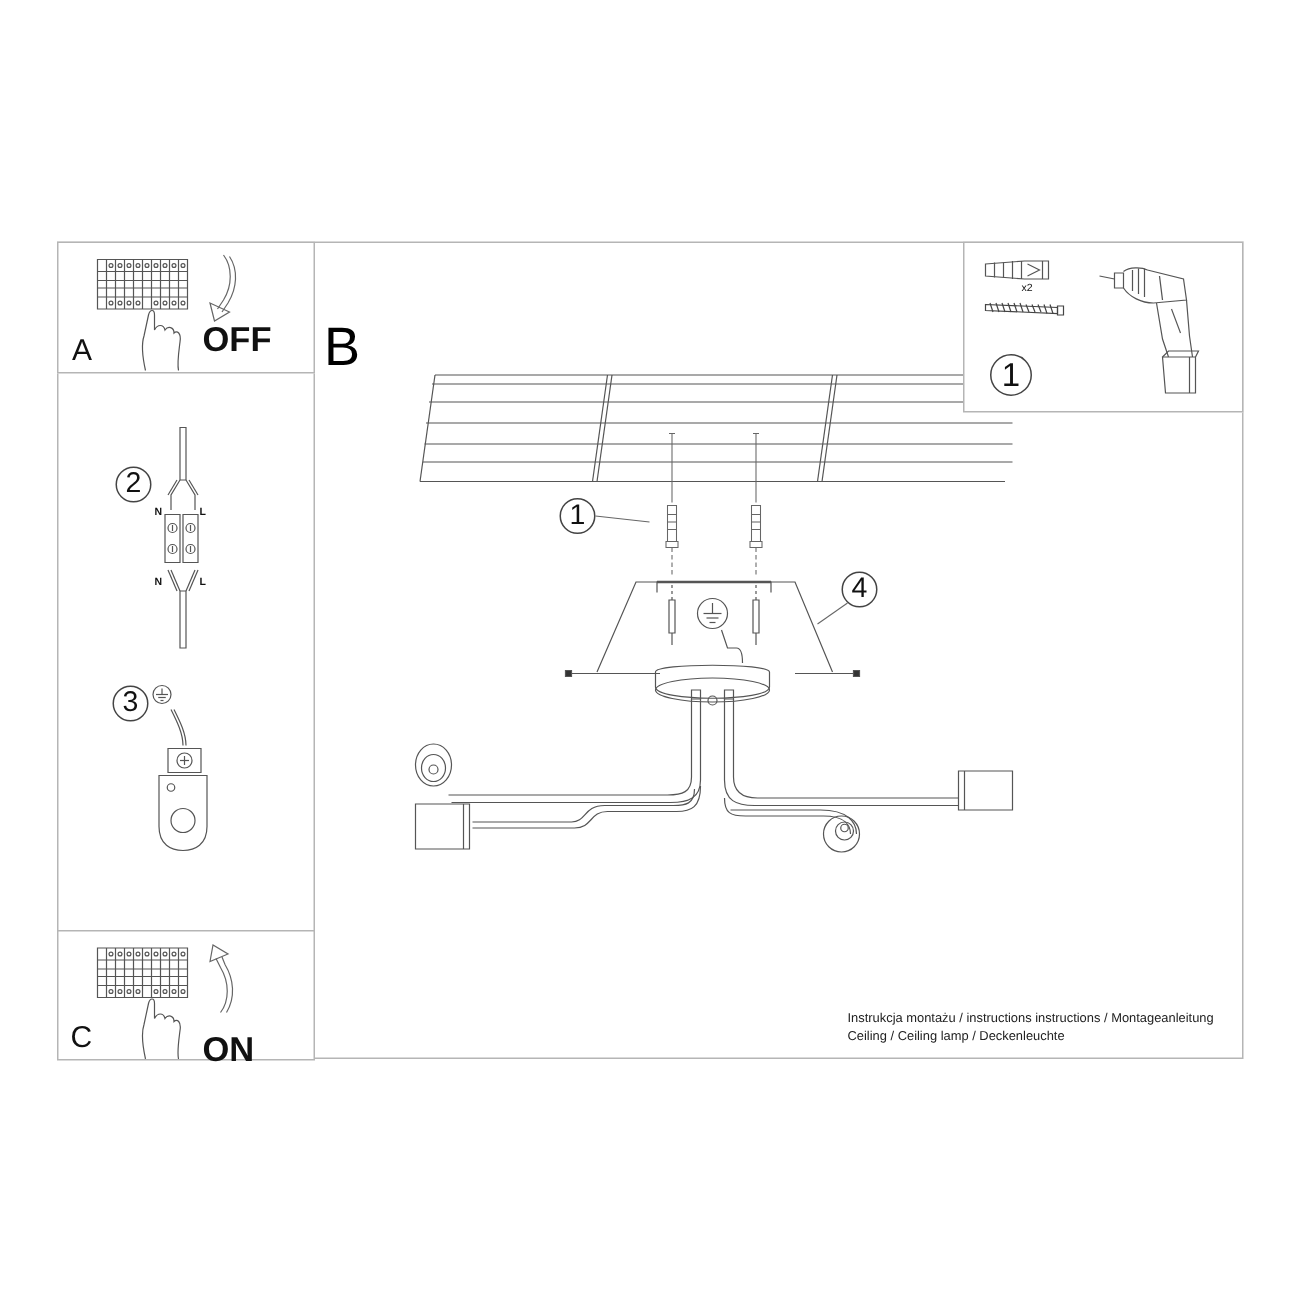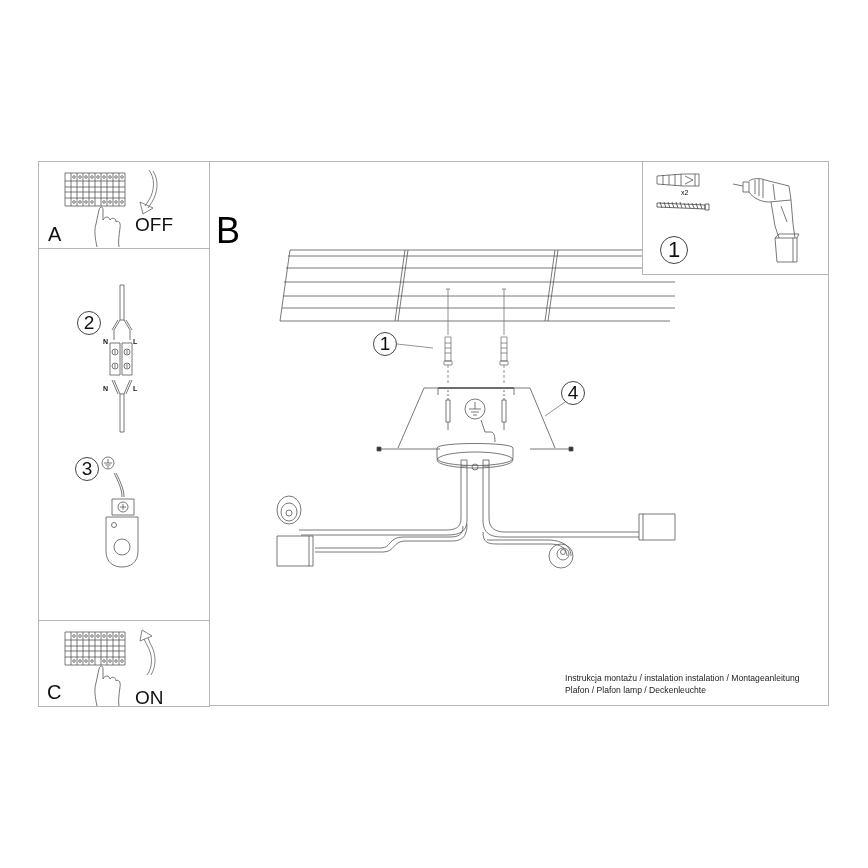--- a/index.html
+++ b/index.html
@@ -4,21 +4,21 @@
 <style>
   html, body { margin: 0; padding: 0; background: #ffffff; }
   body { width: 868px; height: 868px; position: relative; overflow: hidden;
          font-family: "Liberation Sans", sans-serif; color: #111; }
   .abs { position: absolute; }
   .frame { position: absolute; left: 38px; top: 161px; width: 791px; height: 545px;
            border: 1px solid #b5b5b5; box-sizing: border-box; }
   .panel { position: absolute; border: 1px solid #b5b5b5; box-sizing: border-box; background: #fff; }
   .step-letter { position: absolute; font-size: 20px; color: #111; line-height: 1; }
   .big-letter { position: absolute; font-size: 36px; color: #000; line-height: 1; }
-  .state-text { position: absolute; font-size: 19px; color: #111; line-height: 1; }
+  .state-text { position: absolute; font-size: 23px; color: #111; line-height: 1; font-weight: bold; }
   .circle-num { position: absolute; width: 24px; height: 24px; border: 1px solid #444; border-radius: 50%;
                 box-sizing: border-box; font-size: 19px; line-height: 22px; text-align: center; color: #111; background: #fff; }
   .caption { position: absolute; font-size: 8.6px; line-height: 11.5px; color: #222; white-space: nowrap; }
   svg { position: absolute; overflow: visible; }
   svg * { vector-effect: non-scaling-stroke; }
 </style>
 </head>
 <body>
 
 <div class="frame"></div>
@@ -317,14 +317,14 @@
       <path d="M60 24 L62 48 L64 62"></path>
       <path d="M50 30 L56 46"></path>
       <path d="M44 62 L46 86 L66 86 L66 62 Z"></path>
       <line x1="62" y1="62" x2="62" y2="86"></line>
       <path d="M44 62 L48 58 L68 58 L66 62"></path>
     </g>
   </svg>
   <div class="circle-num" style="left:17px; top:74px; width:28px; height:28px; line-height:26px; font-size:22px;">1</div>
 </div>
 
-<div class="caption" style="left:565px; top:673px;">Instrukcja montażu / instalation instalation / Montageanleitung</div>
-<div class="caption" style="left:565px; top:685px;">Plafon / Plafon lamp / Deckenleuchte</div>
+<div class="caption" style="left:565px; top:673px;">Instrukcja montażu / instructions instructions / Montageanleitung</div>
+<div class="caption" style="left:565px; top:685px;">Ceiling / Ceiling lamp / Deckenleuchte</div>
 
 </body></html>

